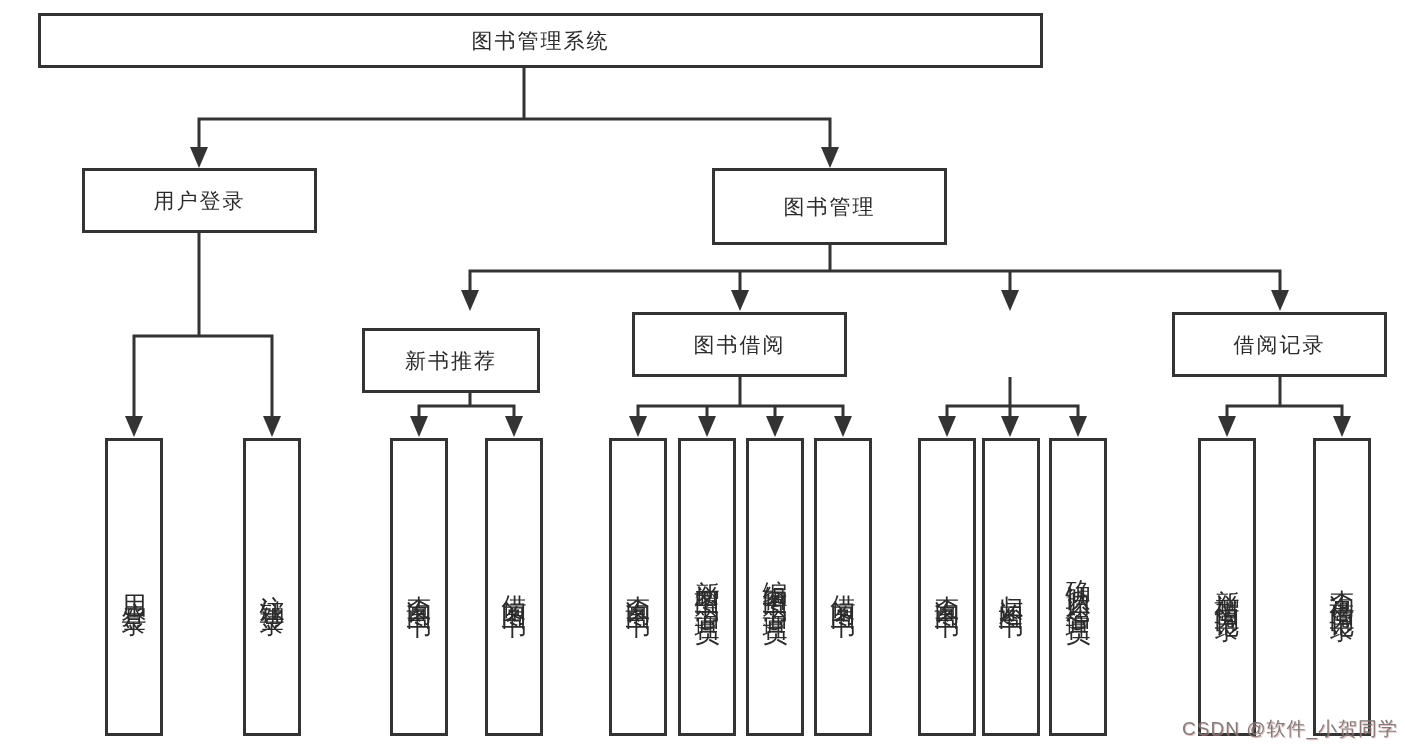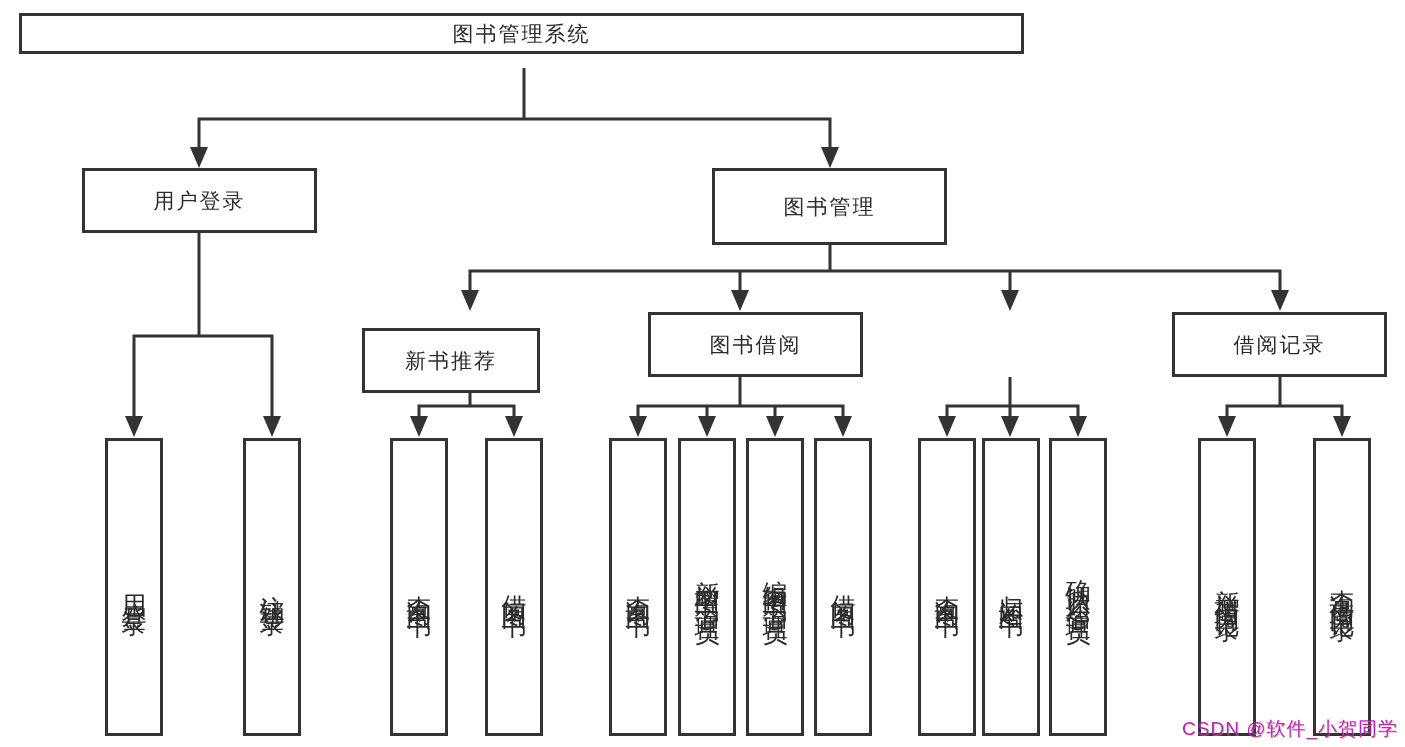--- a/index.html
+++ b/index.html
@@ -23,21 +23,21 @@
     font-size:25px;
     letter-spacing:6px;
     line-height:1;
   }
   .watermark{
     position:absolute;
     right:7px;
     bottom:5px;
     font-size:19px;
     letter-spacing:1px;
-    color:#a21caf;
+    color:#737373;
     text-shadow:1px 1px 0 rgba(223,130,130,0.55);
     opacity:.92;
     white-space:nowrap;
     z-index:5;
     text-align:right;
   }
 </style>
 </head>
 <body>
 
@@ -78,35 +78,35 @@
       <polygon points="766,416 784,416 775,437"></polygon>
       <polygon points="834,416 852,416 843,437"></polygon>
       <polygon points="938,416 956,416 947,437"></polygon>
       <polygon points="1001,416 1019,416 1010,437"></polygon>
       <polygon points="1069,416 1087,416 1078,437"></polygon>
       <polygon points="1218,416 1236,416 1227,437"></polygon>
       <polygon points="1333,416 1351,416 1342,437"></polygon>
     </g>
   </svg>
 
-  <div class="box h" style="left:19px;top:13px;width:1005px;height:41px">
+  <div class="box h" style="left:38px;top:13px;width:1005px;height:55px">
     <span>图书管理系统</span>
   </div>
 
   <div class="box h" style="left:82px;top:168px;width:235px;height:65px">
     <span>用户登录</span>
   </div>
   <div class="box h" style="left:712px;top:168px;width:235px;height:77px">
     <span>图书管理</span>
   </div>
 
   <div class="box h" style="left:362px;top:328px;width:178px;height:65px">
     <span>新书推荐</span>
   </div>
-  <div class="box h" style="left:648px;top:312px;width:215px;height:65px">
+  <div class="box h" style="left:632px;top:312px;width:215px;height:65px">
     <span>图书借阅</span>
   </div>
   <div class="box h" style="left:1172px;top:312px;width:215px;height:65px">
     <span>借阅记录</span>
   </div>
 
   <div class="box v" style="left:105px;top:438px;width:58px;height:298px">
     <span>用户登录</span>
   </div>
   <div class="box v" style="left:243px;top:438px;width:58px;height:298px">

